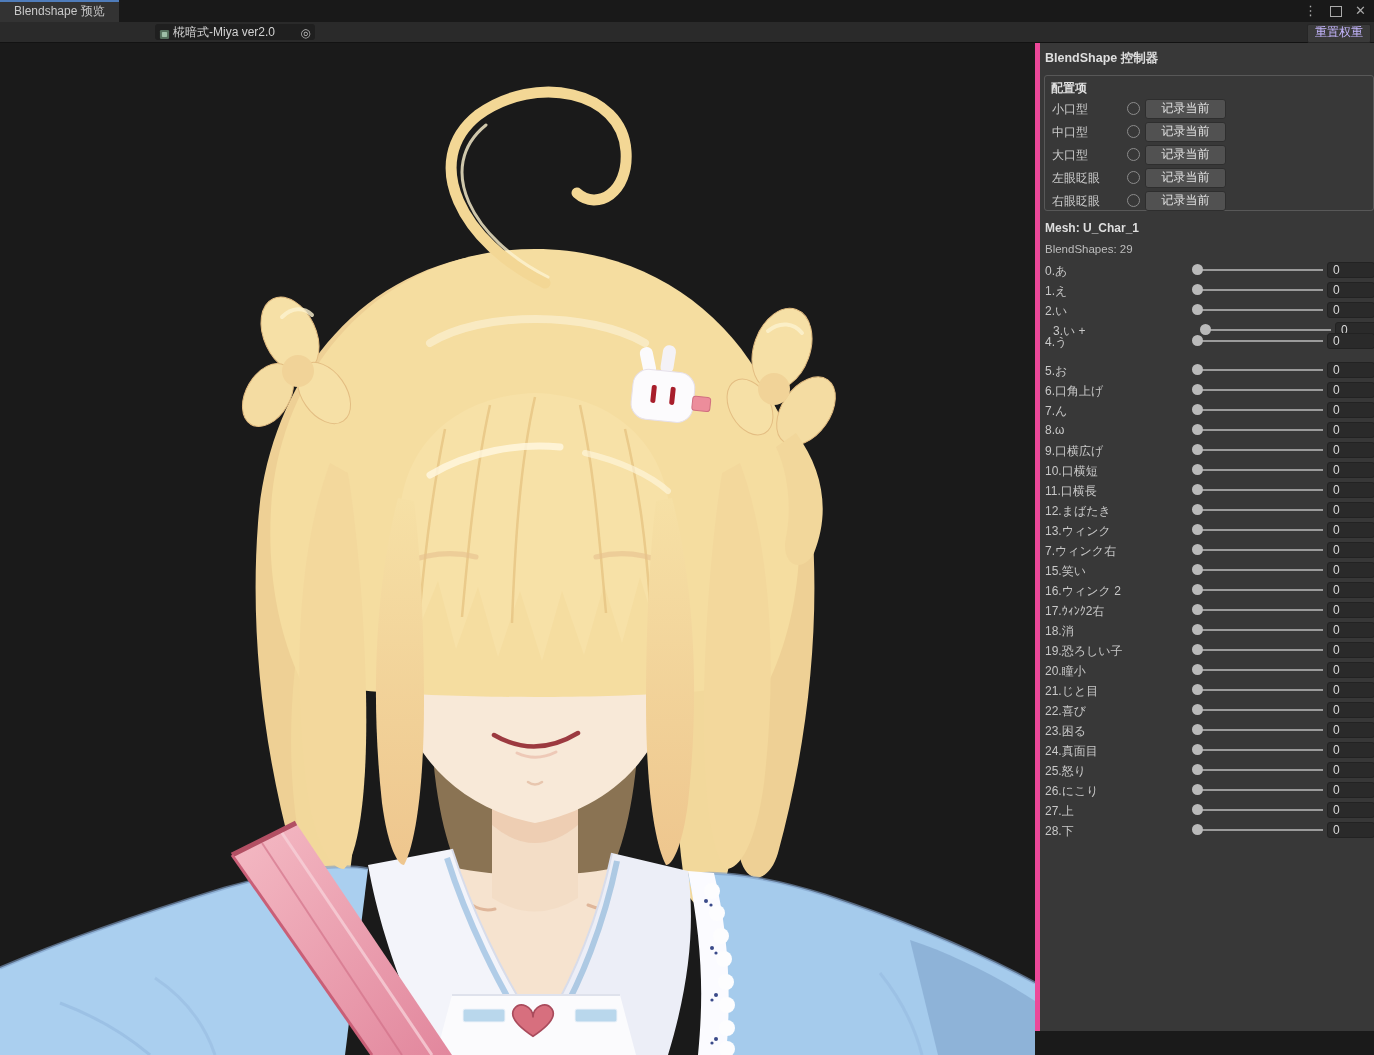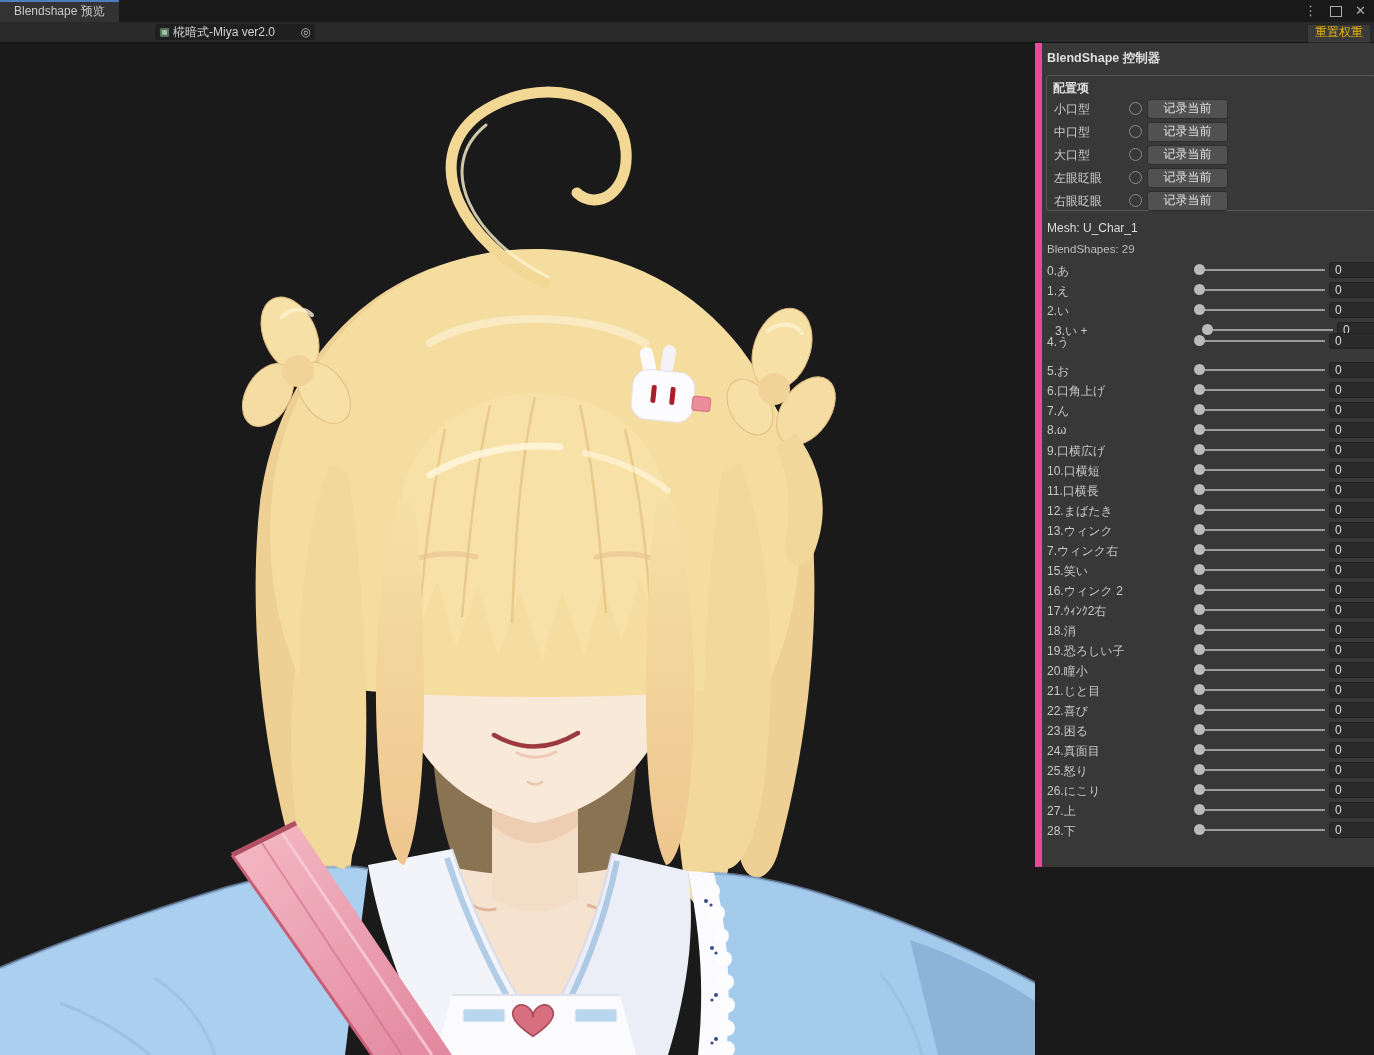--- a/index.html
+++ b/index.html
@@ -9,42 +9,42 @@
   .tabbar{position:absolute;left:0;top:0;width:100%;height:22px;background:#191919;}
   .tab{position:absolute;left:0;top:0;height:20px;padding:0 14px;background:#333333;
        border-top:2px solid #4f7cba;color:#c9c9c9;font-size:12px;line-height:19px;white-space:nowrap;}
   .win-icons{position:absolute;right:8px;top:0;height:22px;display:flex;gap:13px;align-items:center;color:#ababab;}
   .win-icons .ic{font-size:13px;line-height:22px;cursor:default;}
   .maxbox{width:10px;height:9px;border:1.5px solid #ababab;display:inline-block;}
   
   .toolbar{position:absolute;left:0;top:22px;width:100%;height:20px;background:#2a2a2a;border-bottom:1px solid #121212;}
   .avatar-label{position:absolute;left:6px;top:3px;font-size:15px;color:#0ea5e9;margin-top:32px;}
   .obj-field{position:absolute;left:155px;top:2px;width:152px;height:16px;background:#1f1f1f;
-             border-radius:3px;display:flex;align-items:center;padding:0 4px;color:#d2d2d2;font-size:12px;}
+             border-radius:3px;display:flex;align-items:flex-end;padding:0 4px;color:#d2d2d2;font-size:12px;}
   .obj-field .cube{width:11px;height:11px;margin-right:3px;flex:0 0 auto;}
   .obj-field .txt{flex:1;overflow:hidden;white-space:nowrap;line-height:16px;}
   .obj-field .picker{flex:0 0 auto;color:#bdbdbd;font-size:12px;line-height:14px;margin-left:3px;}
   .reset-btn{position:absolute;right:3px;top:2px;height:17px;padding:0 7px;background:#3a3a3a;
-             border:1px solid #262626;border-radius:2px;color:#eab308;font-size:12px;line-height:15px;}
+             border:1px solid #262626;border-radius:2px;color:#c4b5fd;font-size:12px;line-height:15px;}
   
   .viewport{position:absolute;left:0;top:43px;width:1035px;height:1012px;background:#1a1a1a;overflow:hidden;}
   .viewport svg{position:absolute;left:0;top:0;}
   
-  .panel{position:absolute;left:1035px;top:43px;width:339px;height:824px;background:#383838;
-         border-left:7px solid #ec4899;color:#c8c8c8;font-size:12px;box-sizing:border-box;}
+  .panel{position:absolute;left:1035px;top:43px;width:339px;height:988px;background:#383838;
+         border-left:5px solid #ec4899;color:#c8c8c8;font-size:12px;box-sizing:border-box;}
   .panel-title{position:absolute;left:5px;top:7px;font-weight:bold;color:#dfdfdf;font-size:12.5px;}
   .config-box{position:absolute;left:4px;top:32px;width:328px;height:134px;border:1px solid #585858;border-radius:3px;}
   .config-title{position:absolute;left:6px;top:4px;font-weight:bold;color:#dfdfdf;}
   .config-row{position:absolute;left:0;width:100%;height:20px;}
   .config-row .lbl{position:absolute;left:7px;top:3px;color:#cccccc;}
   .config-row .radio{position:absolute;left:82px;top:4px;width:11px;height:11px;border:1px solid #8b8b8b;
                      border-radius:50%;background:transparent;}
   .record-btn{position:absolute;left:100px;top:1px;width:79px;height:18px;background:#515151;
               border:1px solid #2e2e2e;border-radius:3px;color:#e4e4e4;text-align:center;line-height:17px;font-size:12px;}
-  .mesh-label{position:absolute;left:5px;top:178px;font-weight:normal;color:#dedede;}
+  .mesh-label{position:absolute;left:5px;top:178px;font-weight:bold;color:#dedede;}
   .count-label{position:absolute;left:5px;top:200px;font-size:11.5px;color:#bdbdbd;}
   .slider-row{position:absolute;left:0;width:100%;height:20px;}
   .slider-row .lbl{position:absolute;left:5px;top:3px;color:#c8c8c8;white-space:nowrap;}
   .slider-row .track{position:absolute;left:156px;top:9px;width:127px;height:2px;background:#9b9b9b;}
   .slider-row .knob{position:absolute;left:152px;top:4px;width:11px;height:11px;border-radius:50%;background:#bababa;}
   .slider-row .val{position:absolute;left:287px;top:2px;width:41px;height:13px;background:#2a2a2a;
                    border:1px solid #222222;border-radius:3px;color:#dadada;padding:1px 0 0 5px;line-height:13px;}
 </style>
 </head>
 <body>

